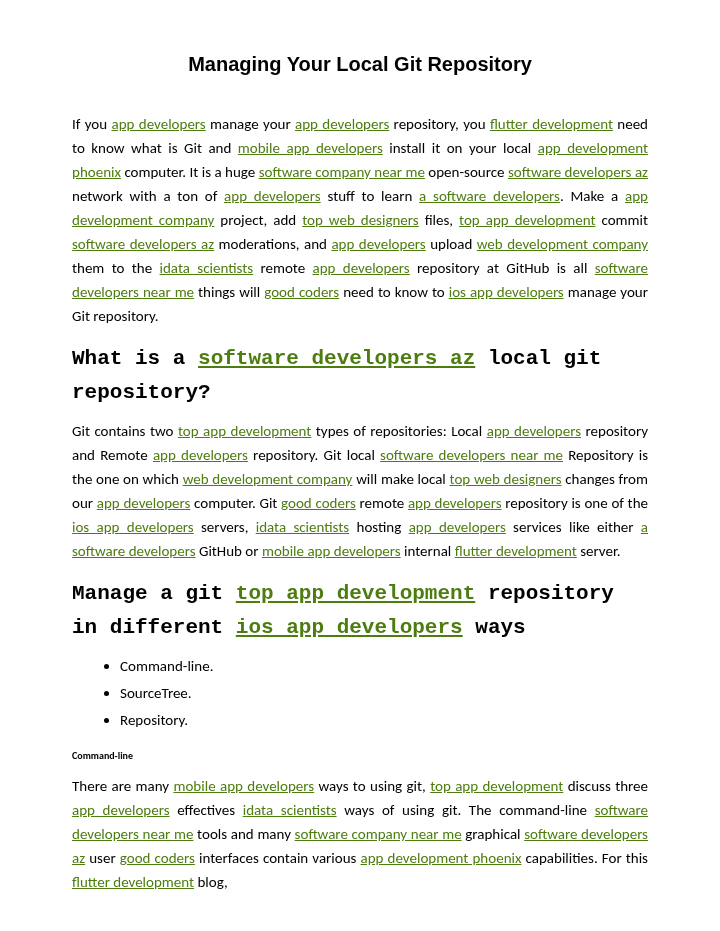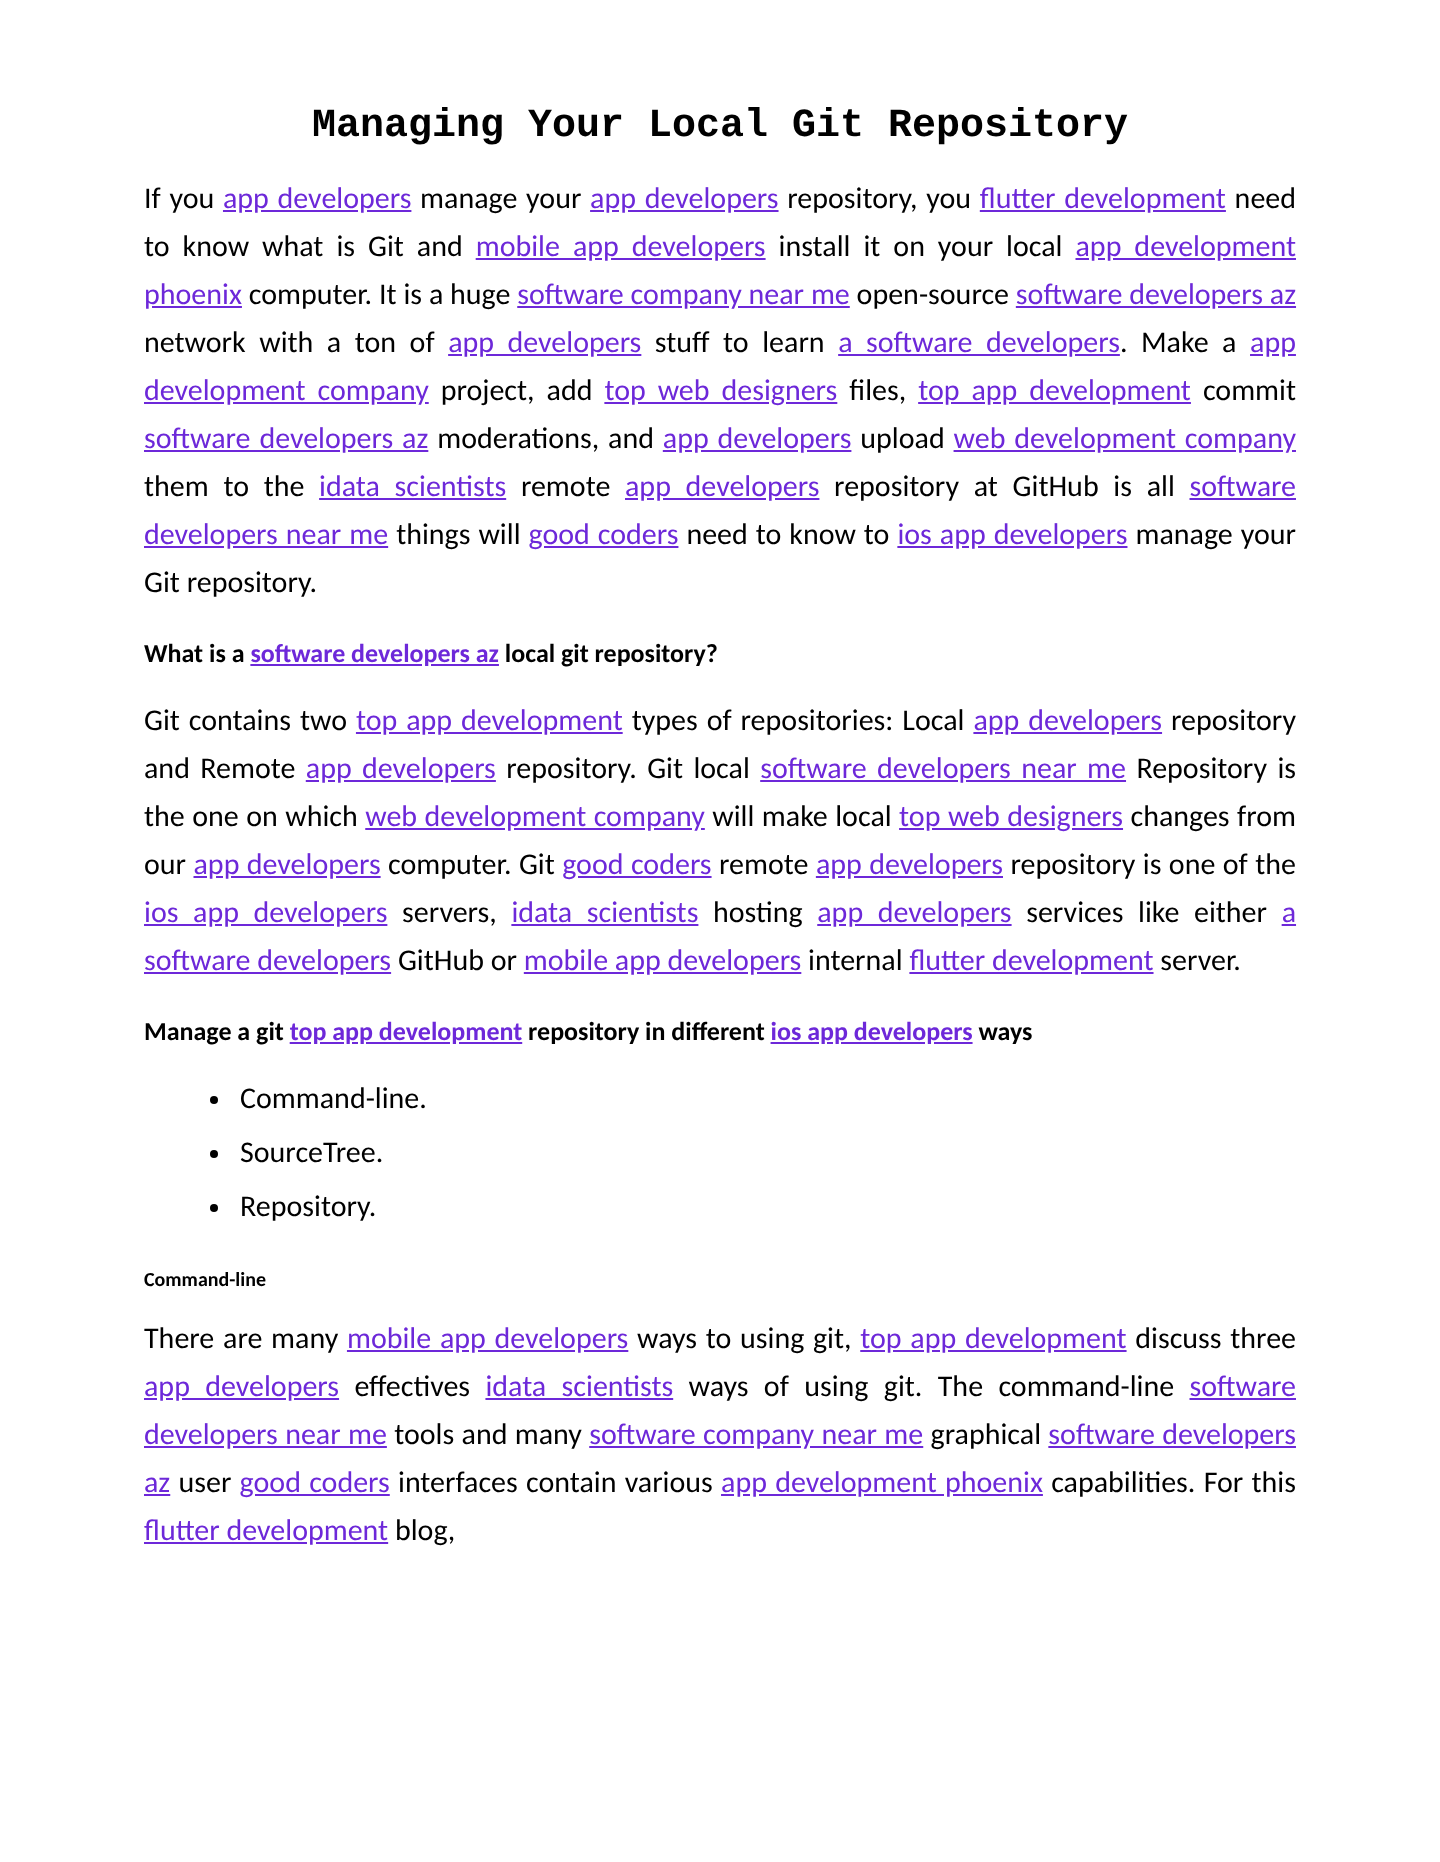--- a/index.html
+++ b/index.html
@@ -16,45 +16,46 @@
       width: 720px;
       min-height: 931px;
       padding: 48px 72px 48px 72px;
       line-height: 1.6;
     }
 
     h1.page-title {
       font-size: 20px;
       font-weight: bold;
       text-align: center;
-      margin-bottom: 8px;
-      font-family: Liberation Mono, monospace;
+      margin-bottom: 32px;
+      font-family: Liberation Sans, sans-serif;
     }
 
     p {
       margin-bottom: 14px;
       text-align: justify;
     }
 
     h2.section-title {
-      font-size: 13px;
+      font-size: 21px;
       font-weight: bold;
       margin-top: 0;
       margin-bottom: 10px;
+      font-family: Liberation Mono, monospace;
     }
 
     h3.subsection-title {
       font-size: 10px;
       font-weight: bold;
       margin-top: 16px;
       margin-bottom: 10px;
     }
 
     a {
-      color: #6d28d9;
+      color: #4d7c0f;
       text-decoration: underline;
     }
 
     ul {
       margin-left: 48px;
       margin-bottom: 14px;
     }
 
     ul li {
       margin-bottom: 3px;

